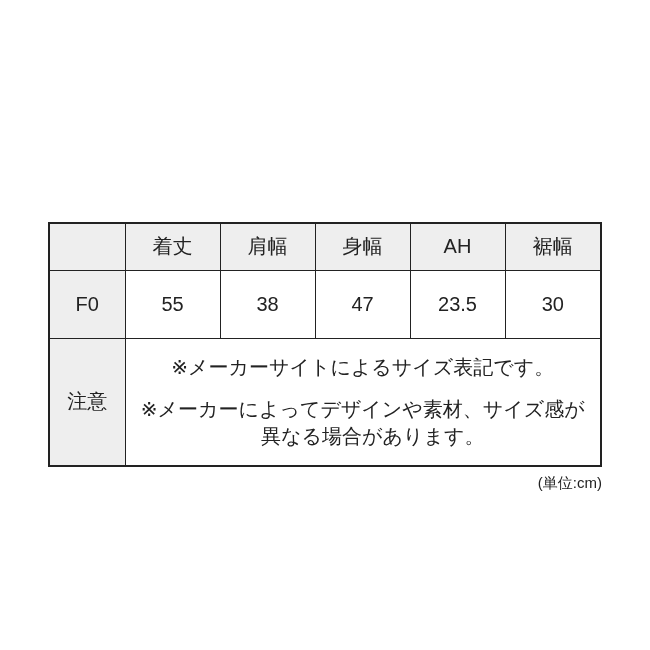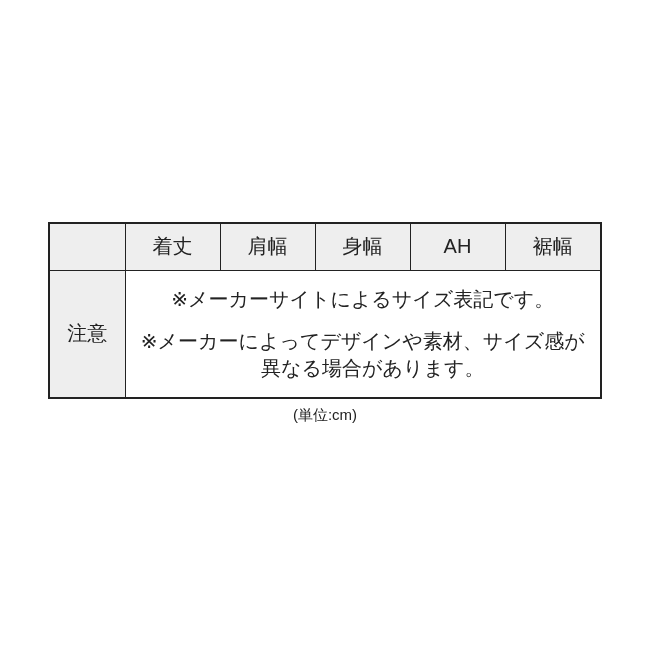--- a/index.html
+++ b/index.html
@@ -53,21 +53,21 @@
     padding:10px 12px 10px 10px;
   }
   td.note-cell p{
     margin:15px;
     line-height:27px;
     text-indent:-1em;
     padding-left:1em;
   }
   .unit-caption{
     margin-top:7px;
-    text-align:center;
+    text-align:right;
     font-size:15px;
     color:var(--text);
   }
 </style>
 </head>
 <body>
 
 <div class="chart-wrap">
   <table class="size-chart">
     <colgroup>
@@ -82,20 +82,28 @@
       <tr class="header-row">
         <th class="label-cell"></th>
         <th>着丈</th>
         <th>肩幅</th>
         <th>身幅</th>
         <th>AH</th>
         <th>裾幅</th>
       </tr>
     </thead>
     <tbody>
+      <tr class="data-row">
+        <th class="label-cell">F0</th>
+        <td>55</td>
+        <td>38</td>
+        <td>47</td>
+        <td>23.5</td>
+        <td>30</td>
+      </tr>
       <tr class="note-row">
         <th class="label-cell">注意</th>
         <td class="note-cell" colspan="5">
           <p>※メーカーサイトによるサイズ表記です。</p>
           <p>※メーカーによってデザインや素材、サイズ感が異なる場合があります。</p>
         </td>
       </tr>
     </tbody>
   </table>
   <div class="unit-caption">(単位:cm)</div>

